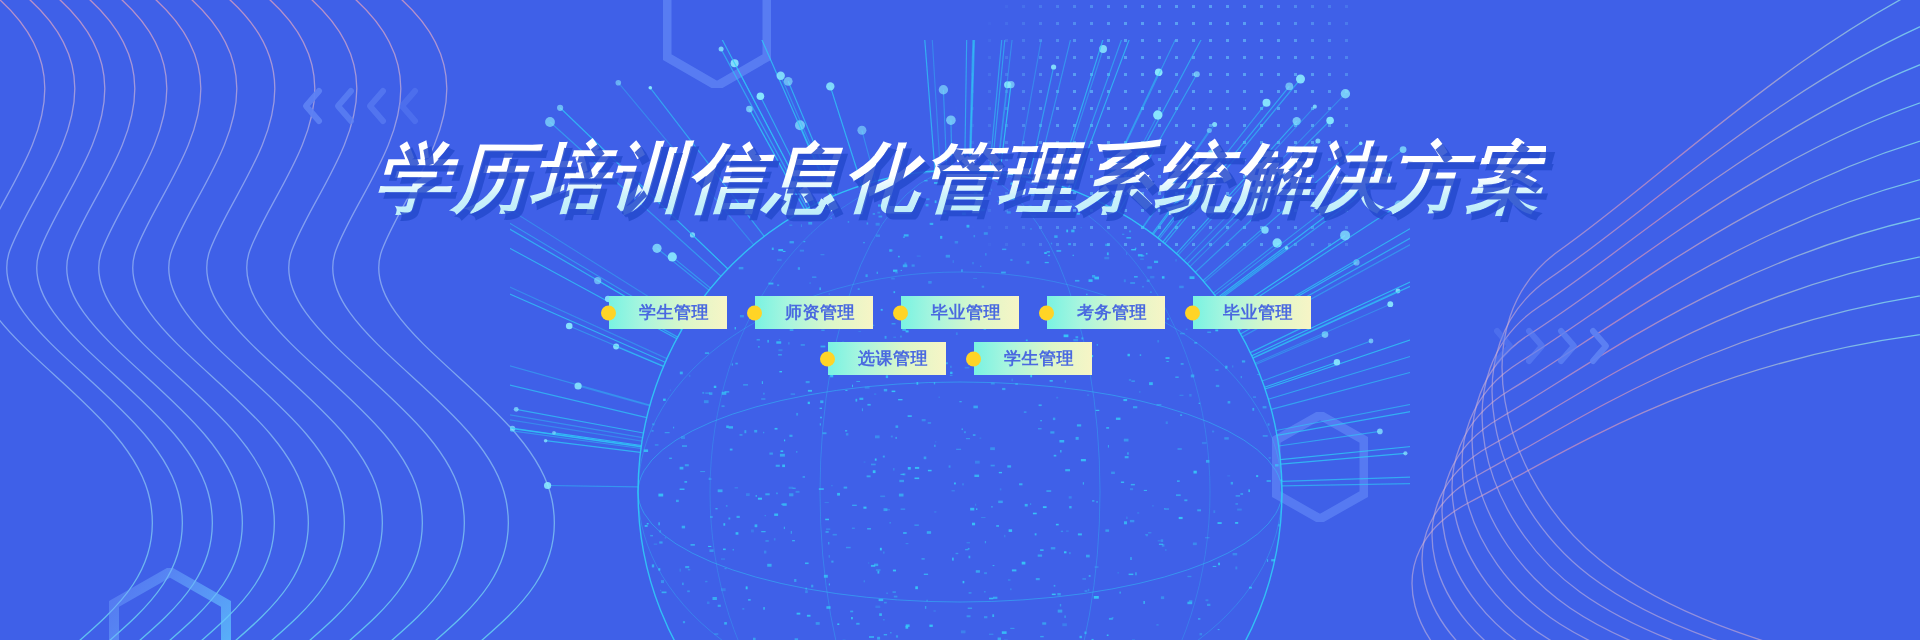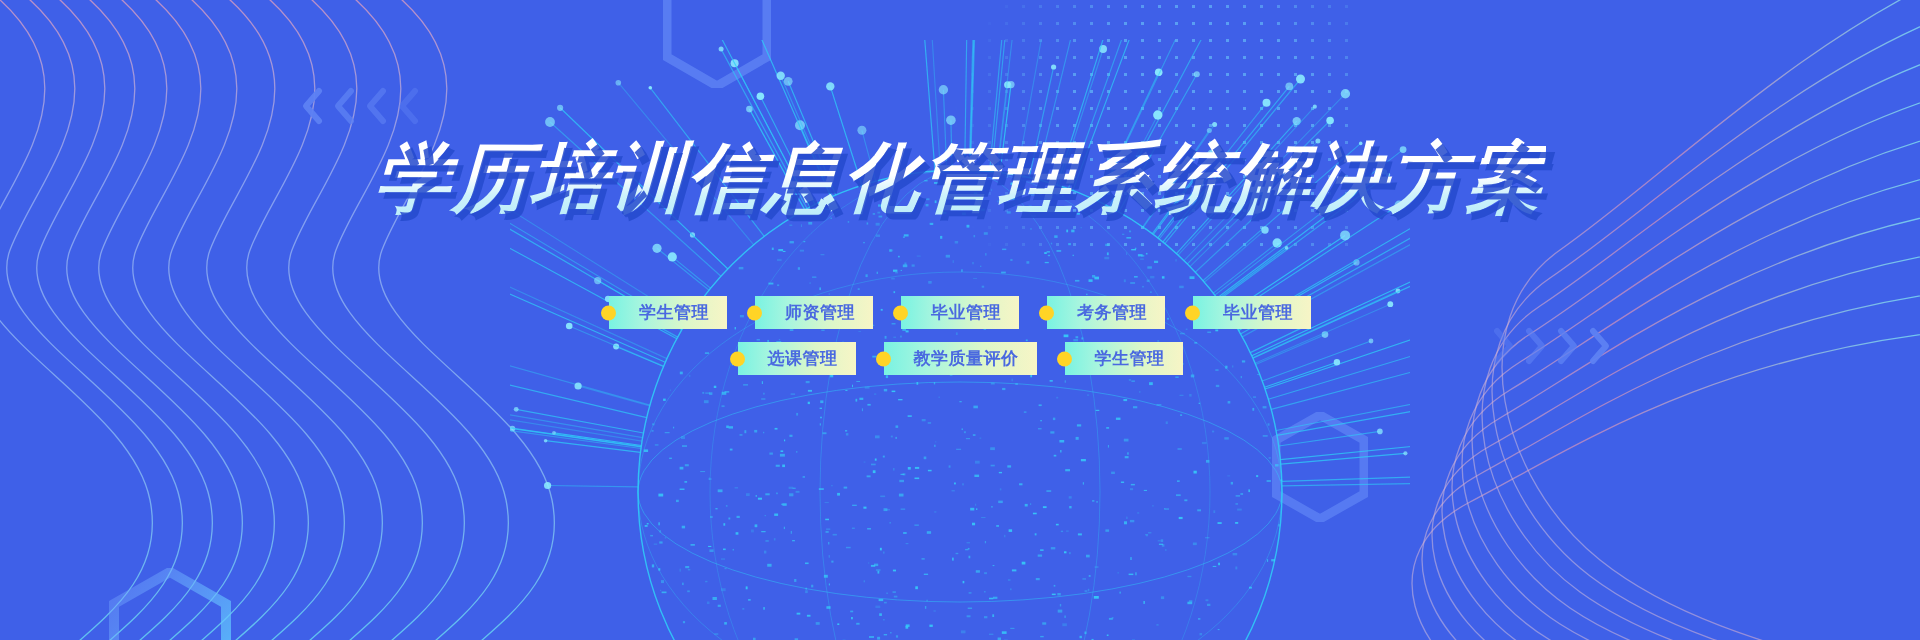--- a/index.html
+++ b/index.html
@@ -1381,22 +1381,18 @@
           <span class="tag-label">毕业管理</span>
         </div>
     </div>
     <div class="tag-row">
       <div class="tag">
           <span class="tag-dot"></span>
           <span class="tag-label">选课管理</span>
         </div>
       <div class="tag">
           <span class="tag-dot"></span>
-          <span class="tag-label">教学质量评价</span>
-        </div>
-      <div class="tag">
-          <span class="tag-dot"></span>
           <span class="tag-label">学生管理</span>
         </div>
     </div>
   </div>
 
 </div>
 
 </body></html>

